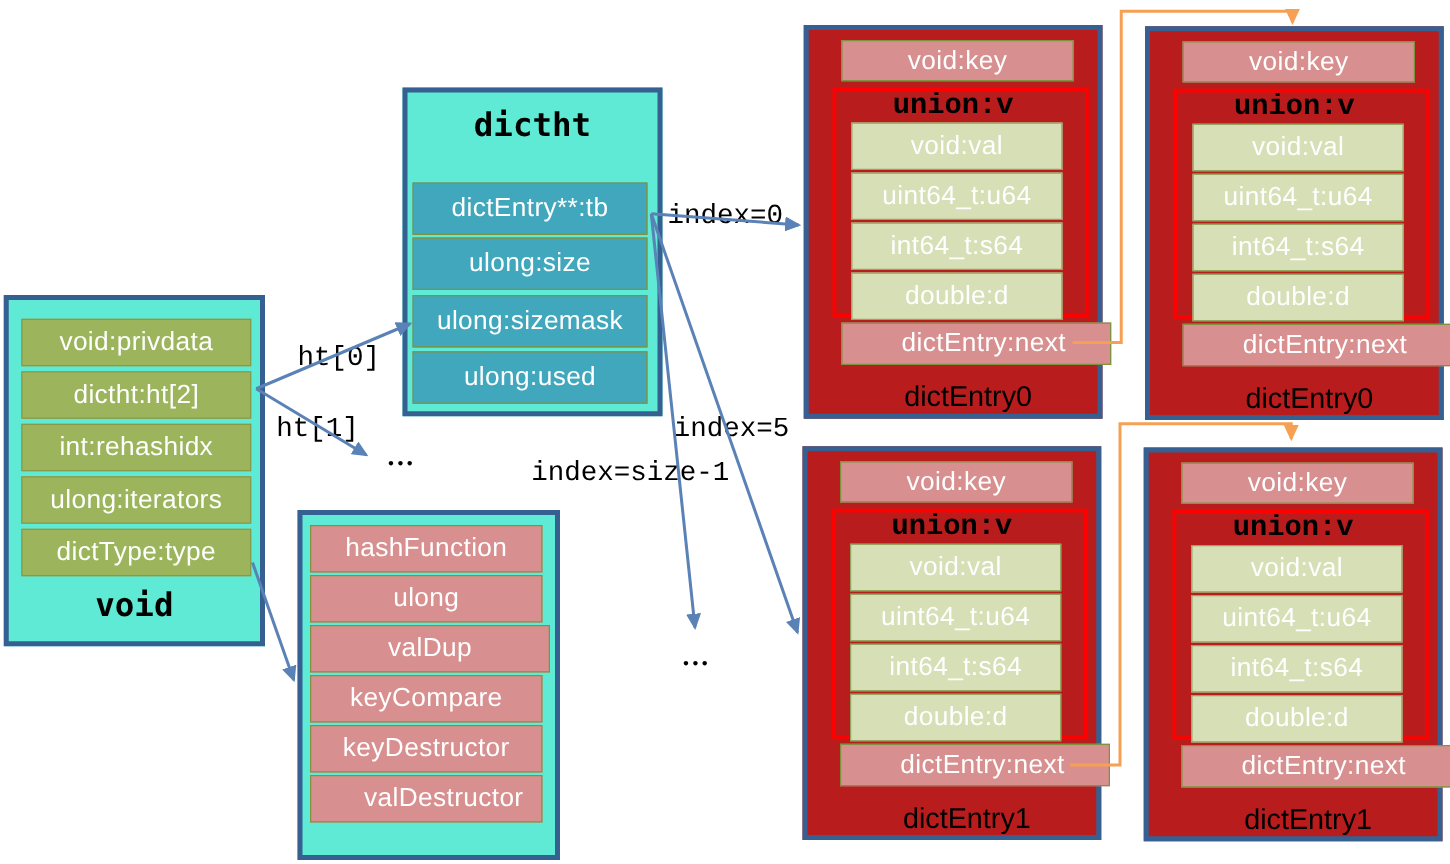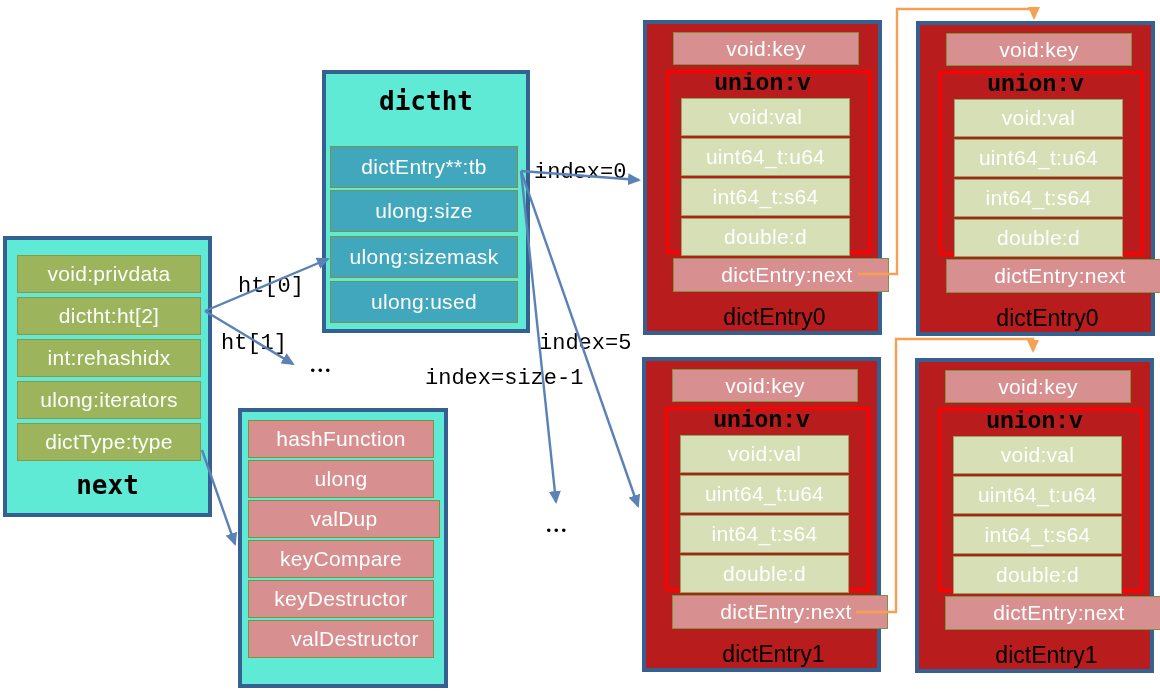--- a/index.html
+++ b/index.html
@@ -68,21 +68,21 @@
 <body>
 
 <div id="canvas">
 
   <div class="structbox" style="left:3px;top:236px;width:201px;height:273px;">
     <div class="row green" style="left:10px;top:15px;width:184px;height:38px;">void:privdata</div>
     <div class="row green" style="left:10px;top:57px;width:184px;height:38px;">dictht:ht[2]</div>
     <div class="row green" style="left:10px;top:99px;width:184px;height:38px;">int:rehashidx</div>
     <div class="row green" style="left:10px;top:141px;width:184px;height:38px;">ulong:iterators</div>
     <div class="row green" style="left:10px;top:183px;width:184px;height:38px;">dictType:type</div>
-    <div class="mono-title" style="top:230px;">next</div>
+    <div class="mono-title" style="top:230px;">void</div>
   </div>
 
   <div class="structbox" style="left:322px;top:70px;width:200px;height:255px;">
     <div class="mono-title" style="top:12px;">dictht</div>
     <div class="row teal" style="left:4px;top:72px;width:188px;height:42px;">dictEntry**:tb</div>
     <div class="row teal" style="left:4px;top:116px;width:188px;height:42px;">ulong:size</div>
     <div class="row teal" style="left:4px;top:162px;width:188px;height:42px;">ulong:sizemask</div>
     <div class="row teal" style="left:4px;top:207px;width:188px;height:42px;">ulong:used</div>
   </div>
 

